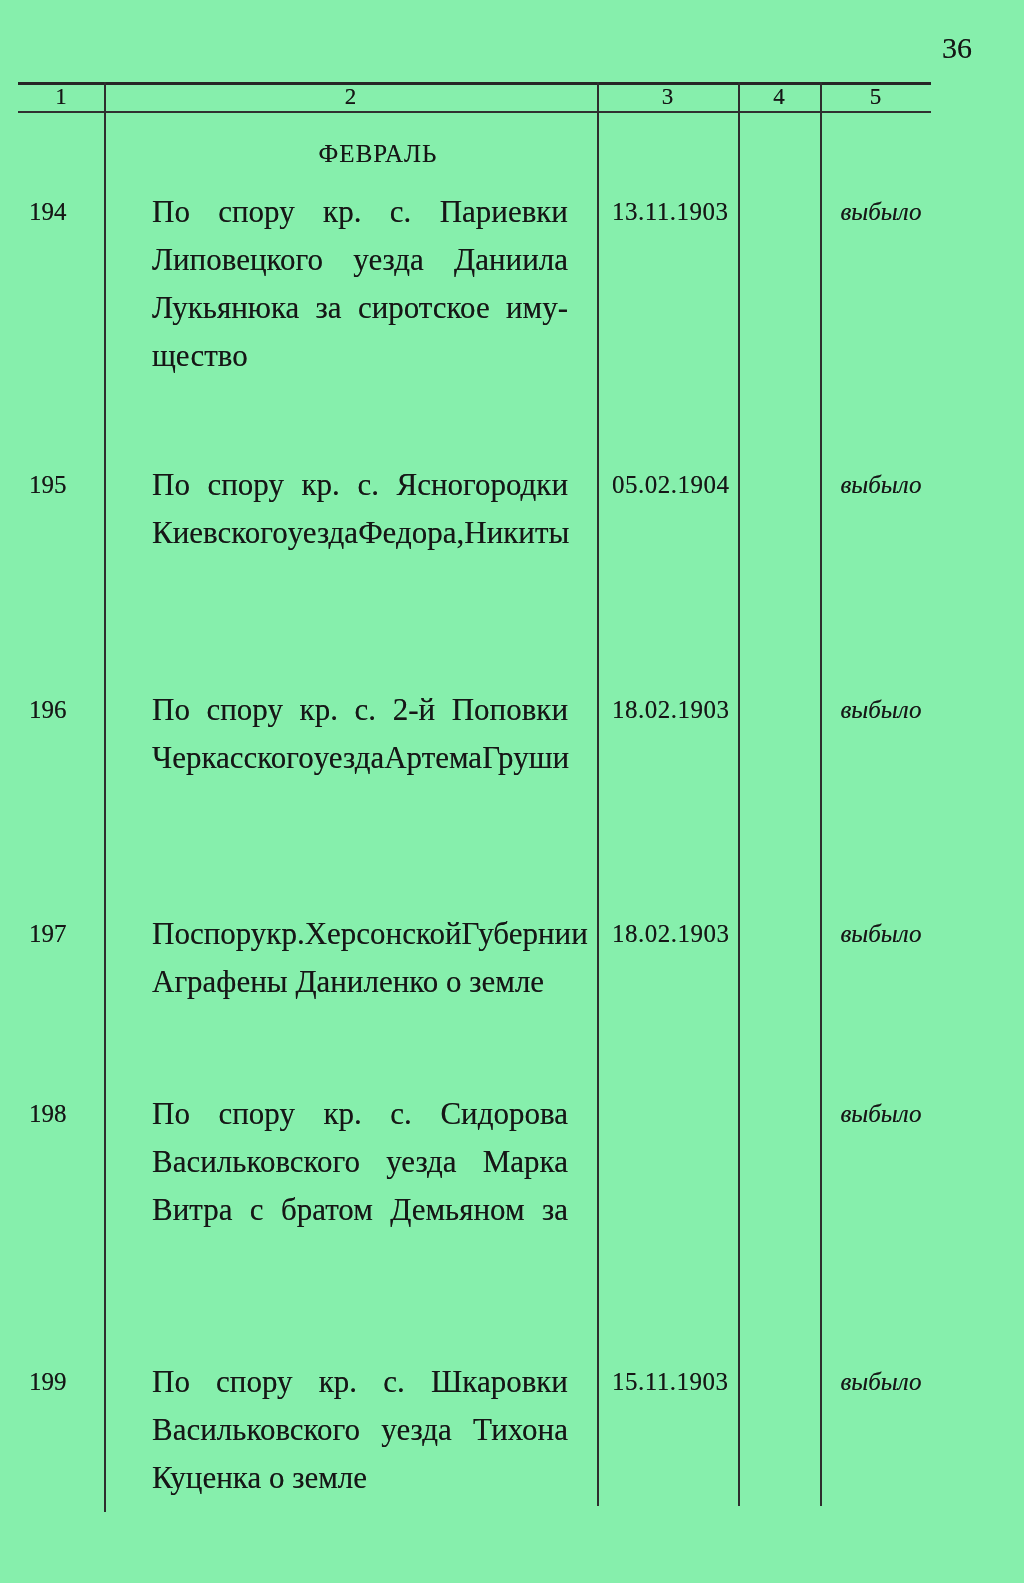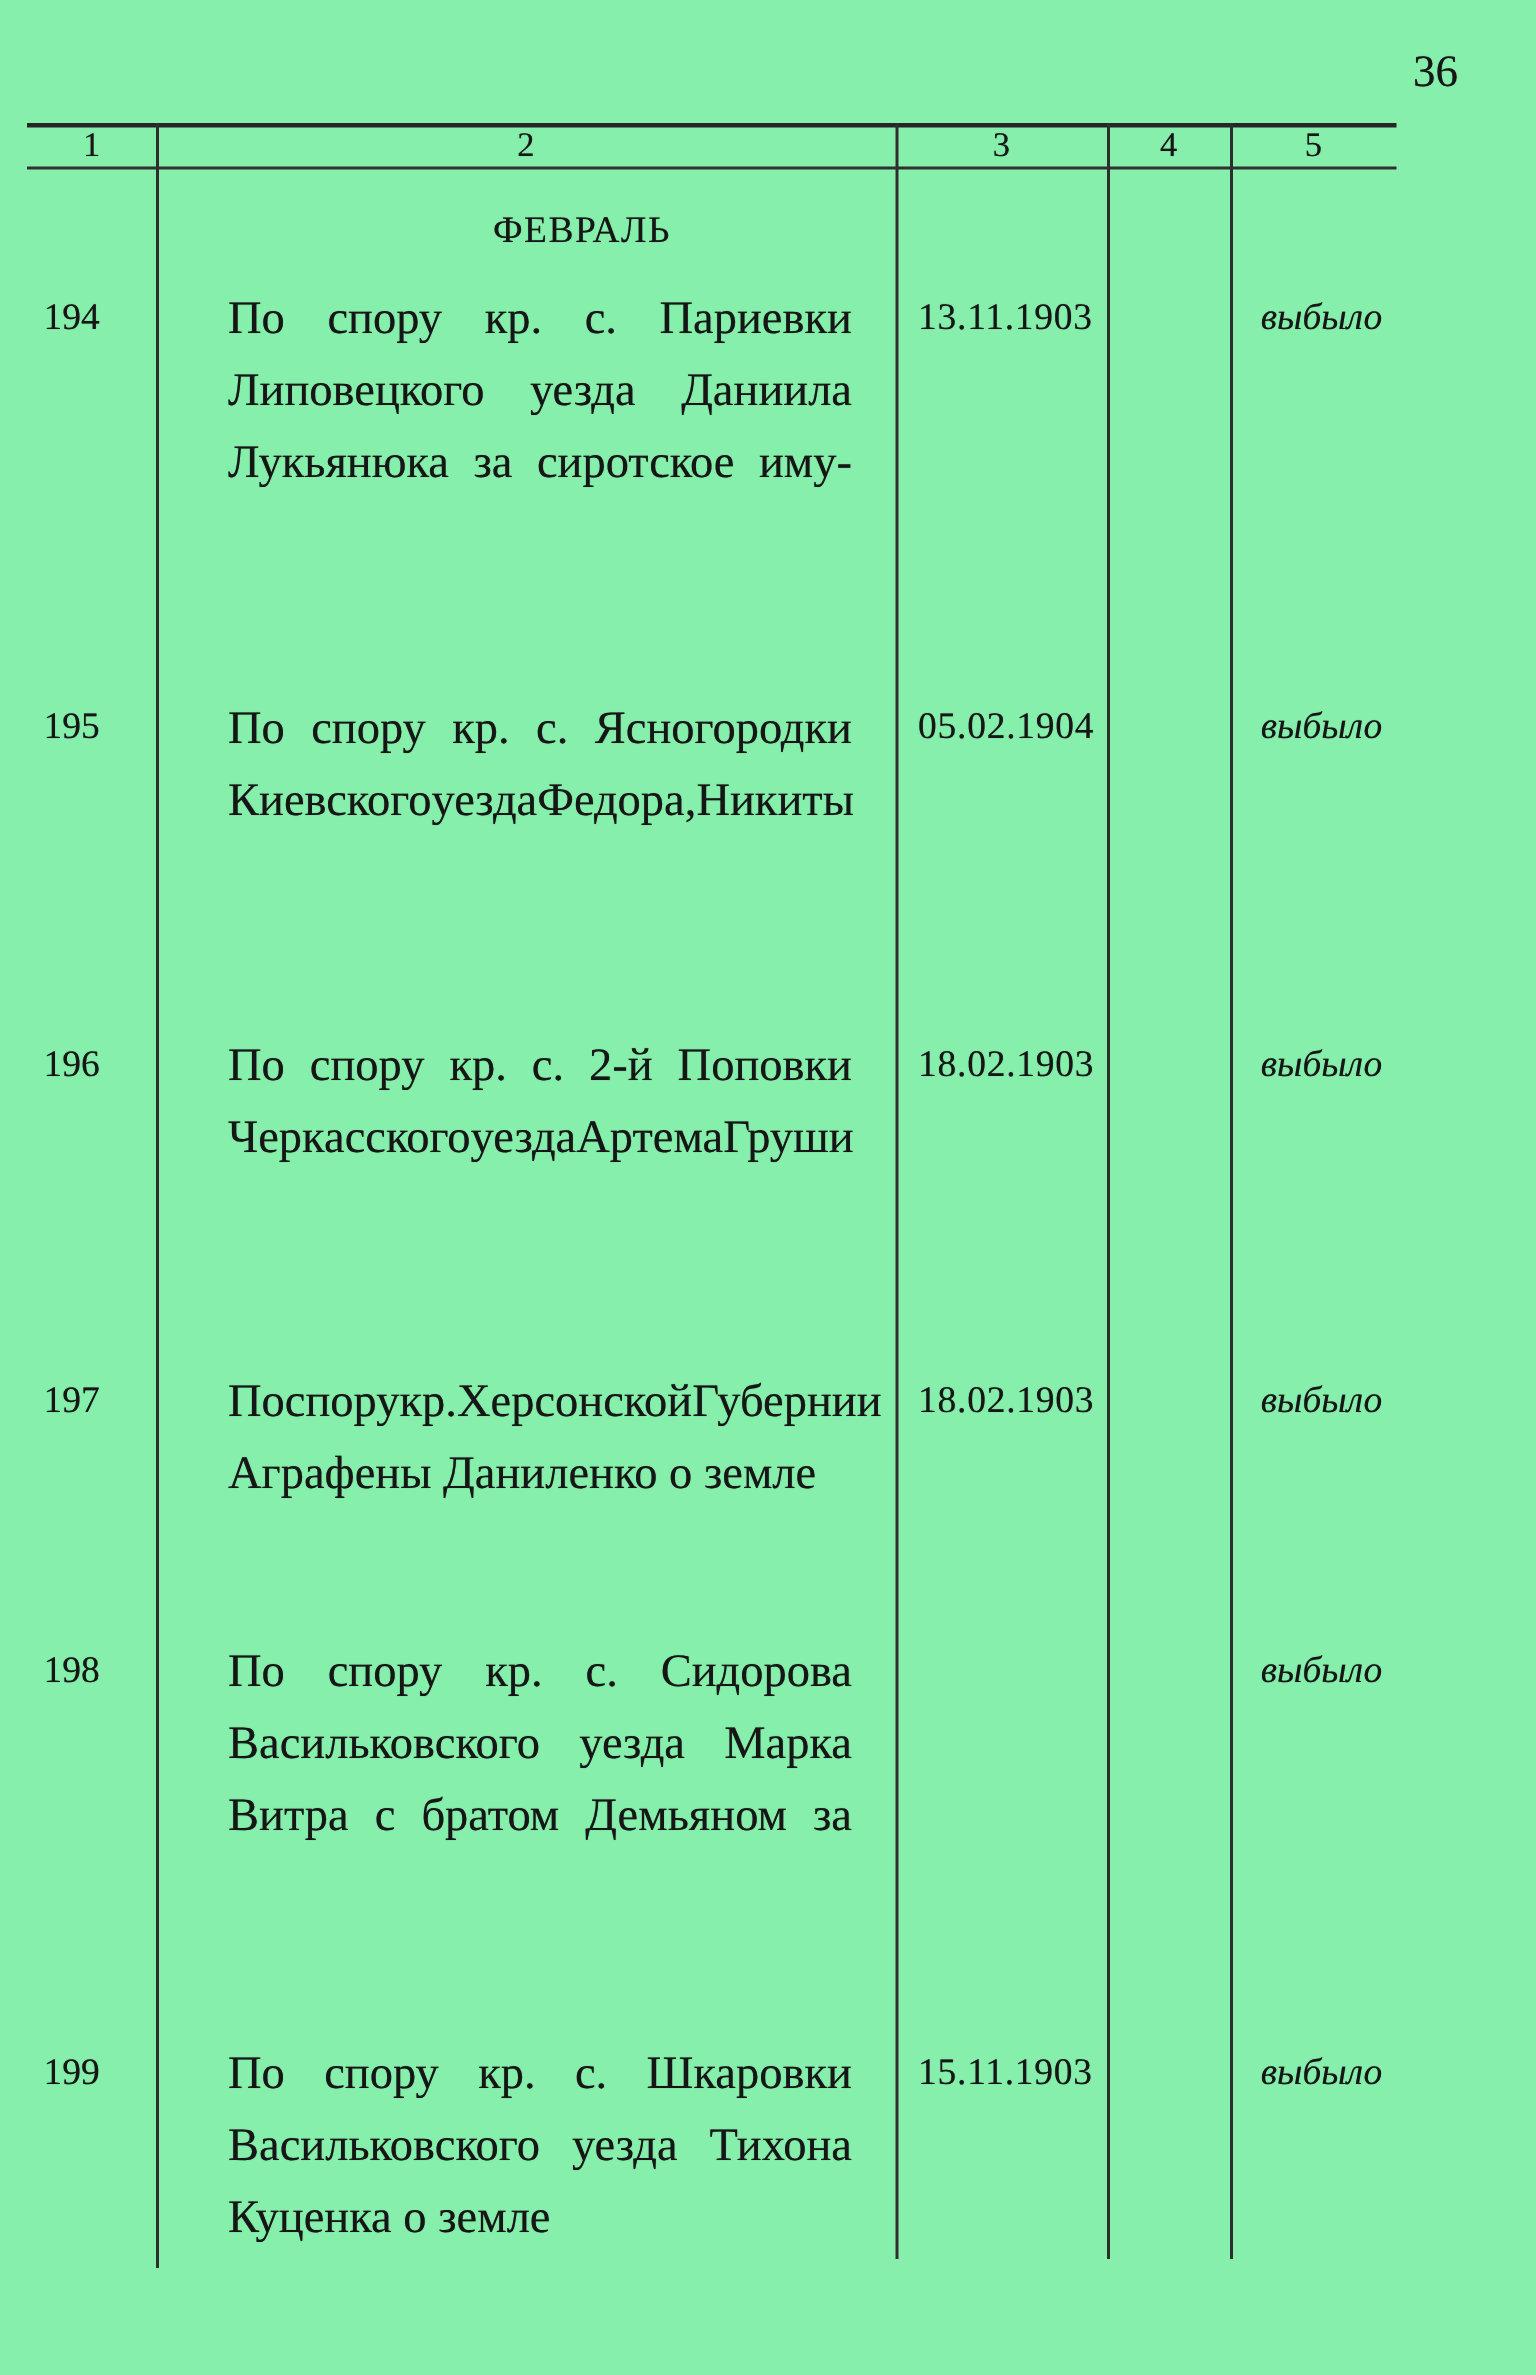--- a/index.html
+++ b/index.html
@@ -47,21 +47,21 @@
     text-align: center;
   }
   .col-head-1 { left: 18px;  width: 86px;  }
   .col-head-2 { left: 104px; width: 493px; }
   .col-head-3 { left: 597px; width: 141px; }
   .col-head-4 { left: 738px; width: 82px;  }
   .col-head-5 { left: 820px; width: 111px; }
   .month-header {
     position: absolute;
     top: 140px;
-    left: 180px;
+    left: 170px;
     width: 416px;
     text-align: center;
     font-size: 25px;
     line-height: 28px;
     letter-spacing: 1px;
   }
   
   .case-number {
     position: absolute;
     left: 29px;
@@ -136,20 +136,21 @@
           <span>Липовецкого</span>
           <span>уезда</span>
           <span>Даниила</span>
         </div>
         <div class="line just">
           <span>Лукьянюка</span>
           <span>за</span>
           <span>сиротское</span>
           <span>иму-</span>
         </div>
+        <div class="line">щество</div>
       </div>
       <div class="case-date ink" style="top: 188px;">13.11.1903</div>
       <div class="case-status ink" style="top: 188px;">выбыло</div>
       <div class="case-number ink" style="top: 461px;">195</div>
       <div class="case-text ink" style="top: 461px;">
         <div class="line just">
           <span>По</span>
           <span>спору</span>
           <span>кр.</span>
           <span>с.</span>

